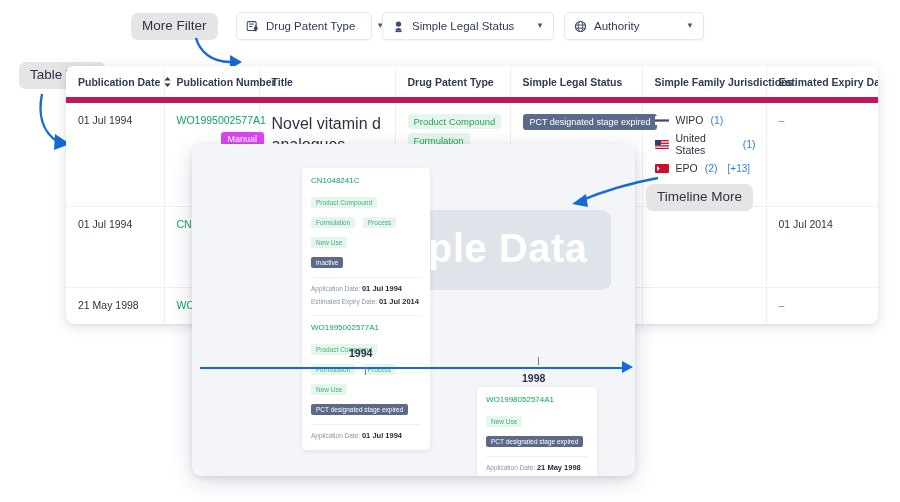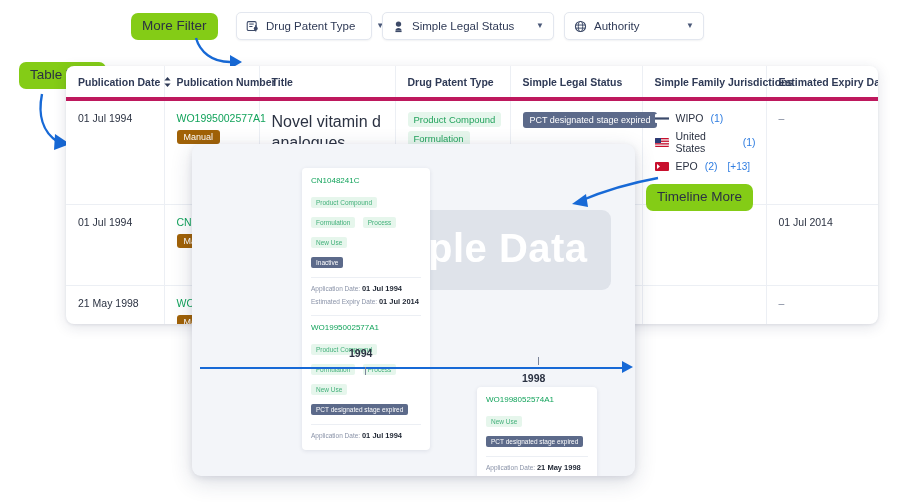--- a/index.html
+++ b/index.html
@@ -37,21 +37,21 @@
     color:#4a5878;font-size:8px;line-height:1;
   }
   .chip-ico{width:13px;height:13px;flex:0 0 13px;color:#3d4a68;display:block;}
   .w-chip1{width:136px;}
   .w-chip2{width:172px;}
   .w-chip3{width:140px;justify-content:space-between;}
 
   
   .callout{
     position:absolute;
-    background:#84cc16;
+    background:#e5e5e5;
     border-radius:7px;
     padding:5px 11px;
     font-size:13.5px;
     color:#2b3242;
     white-space:nowrap;
     line-height:1.25;
     text-align:right;
   }
   #callout-more-filter{left:131px;top:13px;}
   #callout-table-view{left:19px;top:62px;}
@@ -66,41 +66,41 @@
     box-shadow:0 3px 14px rgba(28,42,80,.13),0 1px 3px rgba(28,42,80,.08);
     overflow:hidden;
   }
   .tbl{width:100%;border-collapse:collapse;table-layout:fixed;}
   .tbl thead th{
     text-align:left;
     font-size:10.5px;
     font-weight:bold;
     color:#2f3a56;
     padding:10px 10px 9px 12px;
-    border-bottom:4px solid #be185d;
+    border-bottom:6px solid #be185d;
     vertical-align:middle;
     white-space:nowrap;
   }
   .tbl tbody td{
     font-size:10.5px;
     color:#2b3242;
     padding:11px 10px 11px 12px;
     border-bottom:1px solid #eceff4;
     border-right:1px solid #eceff4;
     vertical-align:top;
     height:58px;
   }
   .tbl tbody tr:last-child td{border-bottom:none;}
   .tbl thead th{border-right:1px solid #eceff4;}
   .tbl th:last-child,.tbl td:last-child{border-right:none;}
   .sort-ico{display:inline-block;margin-left:4px;vertical-align:-1px;}
   .pub-num{color:#12a35b;font-size:10.5px;display:block;margin-bottom:6px;}
   .badge-manual{
-    display:inline-block;background:#a16207;color:#fff;
-    font-size:9px;border-radius:3px;padding:2px 7px;
+    display:inline-block;background:#d946ef;color:#fff;
+    font-size:9px;border-radius:3px;padding:2px 7px;margin-left:44px;
   }
   .title-main{font-size:16px;color:#2b3242;margin-bottom:9px;line-height:1.3;}
   .title-trans{font-size:10.5px;color:#1f2633;font-weight:bold;line-height:1.45;}
   .tag-green{
     display:inline-block;background:#e6f6ec;color:#23a35d;
     font-size:9.5px;border-radius:3px;padding:2px 6px;
     margin:0 4px 4px 0;white-space:nowrap;
   }
   .tag-more{color:#2f7de1;font-size:9.5px;display:inline-block;}
   .tag-status{

